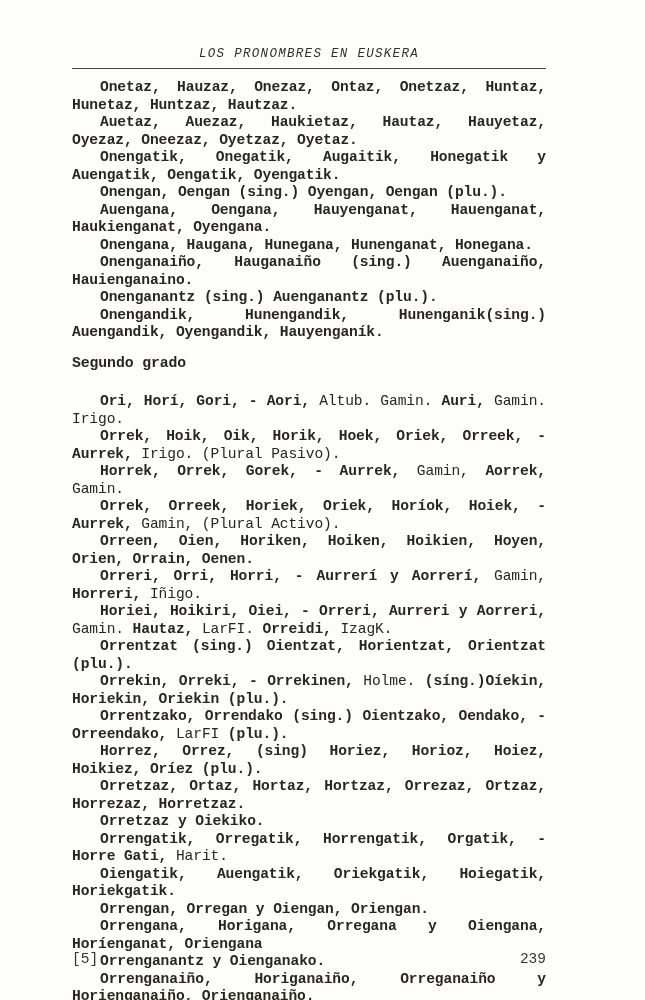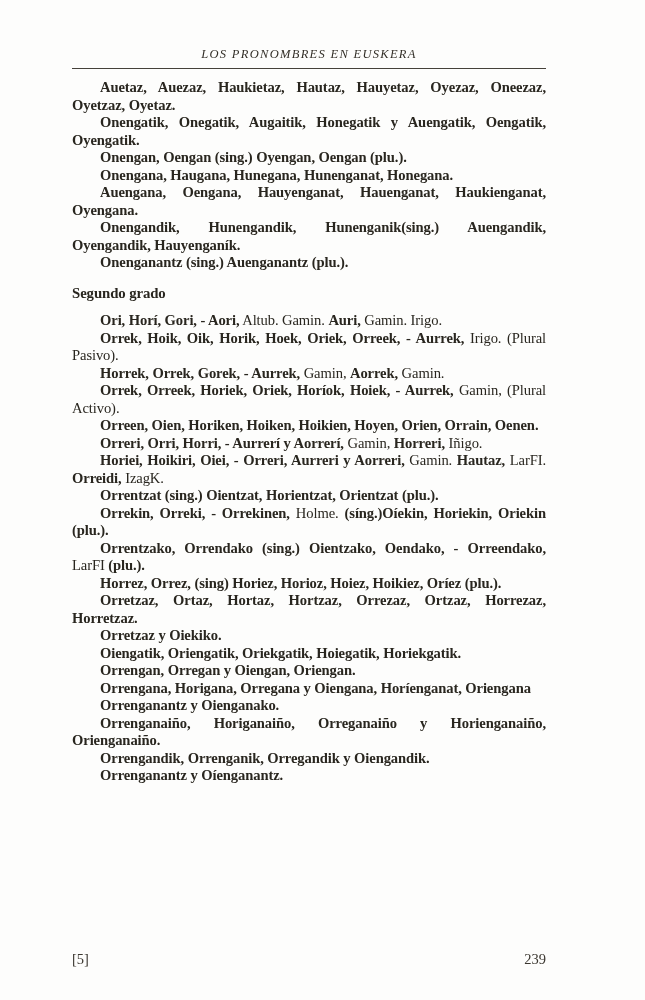--- a/index.html
+++ b/index.html
@@ -6,21 +6,21 @@
     margin: 0;
     padding: 0;
     background: #ffffff;
   }
   .page {
     position: relative;
     width: 645px;
     height: 1000px;
     background: #fdfdfc;
     color: #29261f;
-    font-family: Liberation Serif, serif;
+    font-family: Liberation Mono, monospace;
     overflow: hidden;
   }
   .running-header {
     position: absolute;
     top: 44px;
     left: 72px;
     width: 474px;
     text-align: center;
     border-bottom: 1.5px solid #45413a;
     padding-bottom: 6px;
@@ -47,21 +47,21 @@
     text-indent: 28px;
   }
   .content .b { font-weight: 700; }
   .content .r { font-weight: 400; }
   h2.section-heading {
     font-size: 14.8px;
     line-height: 17.5px;
     font-weight: 700;
     text-align: left;
     text-indent: 0;
-    margin: 13px 0 10px 0;
+    margin: 13px 0 21px 0;
   }
   .footer {
     position: absolute;
     top: 951px;
     left: 72px;
     width: 474px;
     display: flex;
     justify-content: space-between;
     font-size: 14.5px;
     color: #3a362f;
@@ -71,46 +71,49 @@
 <body>
 
 <div class="page">
 
   <div class="running-header">
     <span class="title">LOS PRONOMBRES EN EUSKERA</span>
   </div>
 
   <div class="content">
     <div id="first-block">
+        <p class="para"><span class="b">Onetaz, Hauzaz, Onezaz, Ontaz, Onetzaz, Huntaz, Hunetaz, Huntzaz, Hautzaz.</span></p>
         <p class="para"><span class="b">Auetaz, Auezaz, Haukietaz, Hautaz, Hauyetaz, Oyezaz, Oneezaz, Oyetzaz, Oyetaz.</span></p>
         <p class="para"><span class="b">Onengatik, Onegatik, Augaitik, Honegatik y Auengatik, Oengatik, Oyengatik.</span></p>
         <p class="para"><span class="b">Onengan, Oengan (sing.) Oyengan, Oengan (plu.).</span></p>
+        <p class="para"><span class="b">Auengana, Oengana, Hauyenganat, Hauenganat, Haukienganat, Oyengana.</span></p>
         <p class="para"><span class="b">Onengana, Haugana, Hunegana, Hunenganat, Honegana.</span></p>
-        <p class="para"><span class="b">Auengana, Oengana, Hauyenganat, Hauenganat, Haukienganat, Oyengana.</span></p>
+        <p class="para"><span class="b">Onenganaiño, Hauganaiño (sing.) Auenganaiño, Hauienganaino.</span></p>
+        <p class="para"><span class="b">Onenganantz (sing.) Auenganantz (plu.).</span></p>
         <p class="para"><span class="b">Onengandik, Hunengandik, Hunenganik(sing.) Auengandik, Oyengandik, Hauyenganík.</span></p>
-        <p class="para"><span class="b">Onenganantz (sing.) Auenganantz (plu.).</span></p>
       </div>
 
     <h2 class="section-heading">Segundo grado</h2>
 
     <div id="second-block">
         <p class="para"><span class="b">Ori, Horí, Gori, - Aori,</span><span class="r"> Altub. Gamin. </span><span class="b">Auri,</span><span class="r"> Gamin. Irigo.</span></p>
         <p class="para"><span class="b">Orrek, Hoik, Oik, Horik, Hoek, Oriek, Orreek, - Aurrek,</span><span class="r"> Irigo. (Plural Pasivo).</span></p>
         <p class="para"><span class="b">Horrek, Orrek, Gorek, - Aurrek,</span><span class="r"> Gamin, </span><span class="b">Aorrek,</span><span class="r"> Gamin.</span></p>
         <p class="para"><span class="b">Orrek, Orreek, Horiek, Oriek, Horíok, Hoiek, - Aurrek,</span><span class="r"> Gamin, (Plural Activo).</span></p>
         <p class="para"><span class="b">Orreen, Oien, Horiken, Hoiken, Hoikien, Hoyen, Orien, Orrain, Oenen.</span></p>
         <p class="para"><span class="b">Orreri, Orri, Horri, - Aurrerí y Aorrerí,</span><span class="r"> Gamin, </span><span class="b">Horreri,</span><span class="r"> Iñigo.</span></p>
         <p class="para"><span class="b">Horiei, Hoikiri, Oiei, - Orreri, Aurreri y Aorreri,</span><span class="r"> Gamin. </span><span class="b">Hautaz,</span><span class="r"> LarFI. </span><span class="b">Orreidi,</span><span class="r"> IzagK.</span></p>
         <p class="para"><span class="b">Orrentzat (sing.) Oientzat, Horientzat, Orientzat (plu.).</span></p>
         <p class="para"><span class="b">Orrekin, Orreki, - Orrekinen,</span><span class="r"> Holme. </span><span class="b">(síng.)Oíekin, Horiekin, Oriekin (plu.).</span></p>
         <p class="para"><span class="b">Orrentzako, Orrendako (sing.) Oientzako, Oendako, - Orreendako,</span><span class="r"> LarFI </span><span class="b">(plu.).</span></p>
         <p class="para"><span class="b">Horrez, Orrez, (sing) Horiez, Horioz, Hoiez, Hoikiez, Oríez (plu.).</span></p>
         <p class="para"><span class="b">Orretzaz, Ortaz, Hortaz, Hortzaz, Orrezaz, Ortzaz, Horrezaz, Horretzaz.</span></p>
         <p class="para"><span class="b">Orretzaz y Oiekiko.</span></p>
-        <p class="para"><span class="b">Oiengatik, Oriengatik, Oriekgatik, Hoiegatik, Horiekgatik.</span></p>
+        <p class="para"><span class="b">Orrengatik, Orregatik, Horrengatik, Orgatik, - Horre Gati,</span><span class="r"> Harit.</span></p>
+        <p class="para"><span class="b">Oiengatik, Auengatik, Oriekgatik, Hoiegatik, Horiekgatik.</span></p>
         <p class="para"><span class="b">Orrengan, Orregan y Oiengan, Oriengan.</span></p>
         <p class="para"><span class="b">Orrengana, Horigana, Orregana y Oiengana, Horíenganat, Oriengana</span></p>
         <p class="para"><span class="b">Orrenganantz y Oienganako.</span></p>
         <p class="para"><span class="b">Orrenganaiño, Horiganaiño, Orreganaiño y Horienganaiño, Orienganaiño.</span></p>
         <p class="para"><span class="b">Orrengandik, Orrenganik, Orregandik y Oiengandik.</span></p>
         <p class="para"><span class="b">Orrenganantz y Oíenganantz.</span></p>
       </div>
   </div>
 
   <div class="footer">

